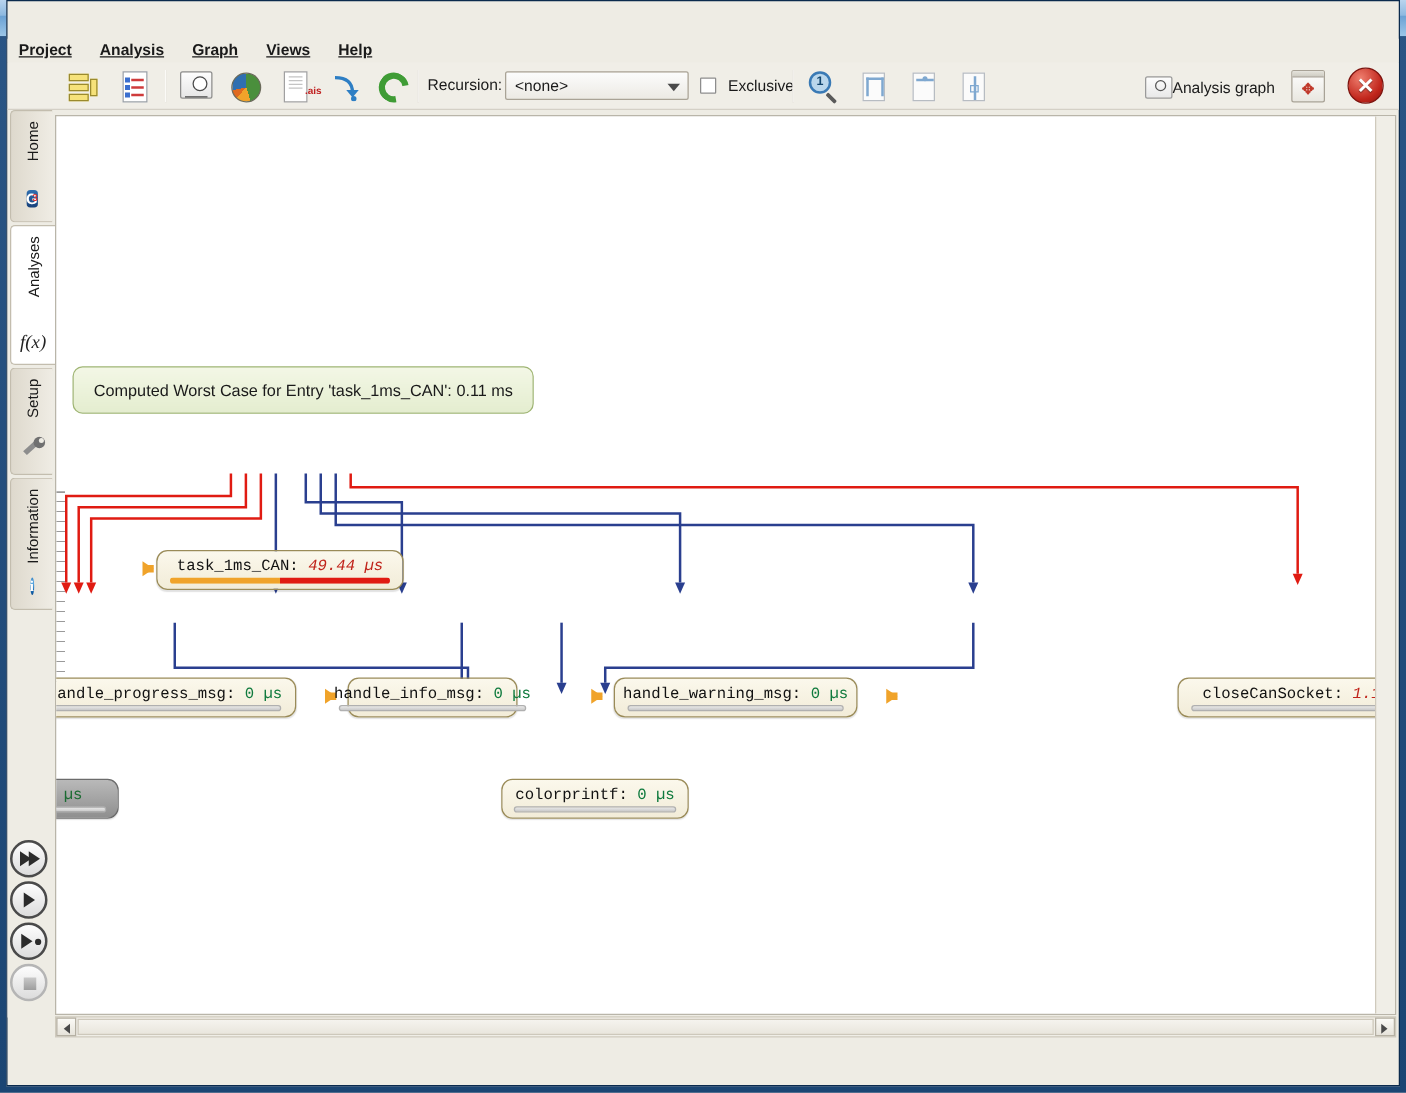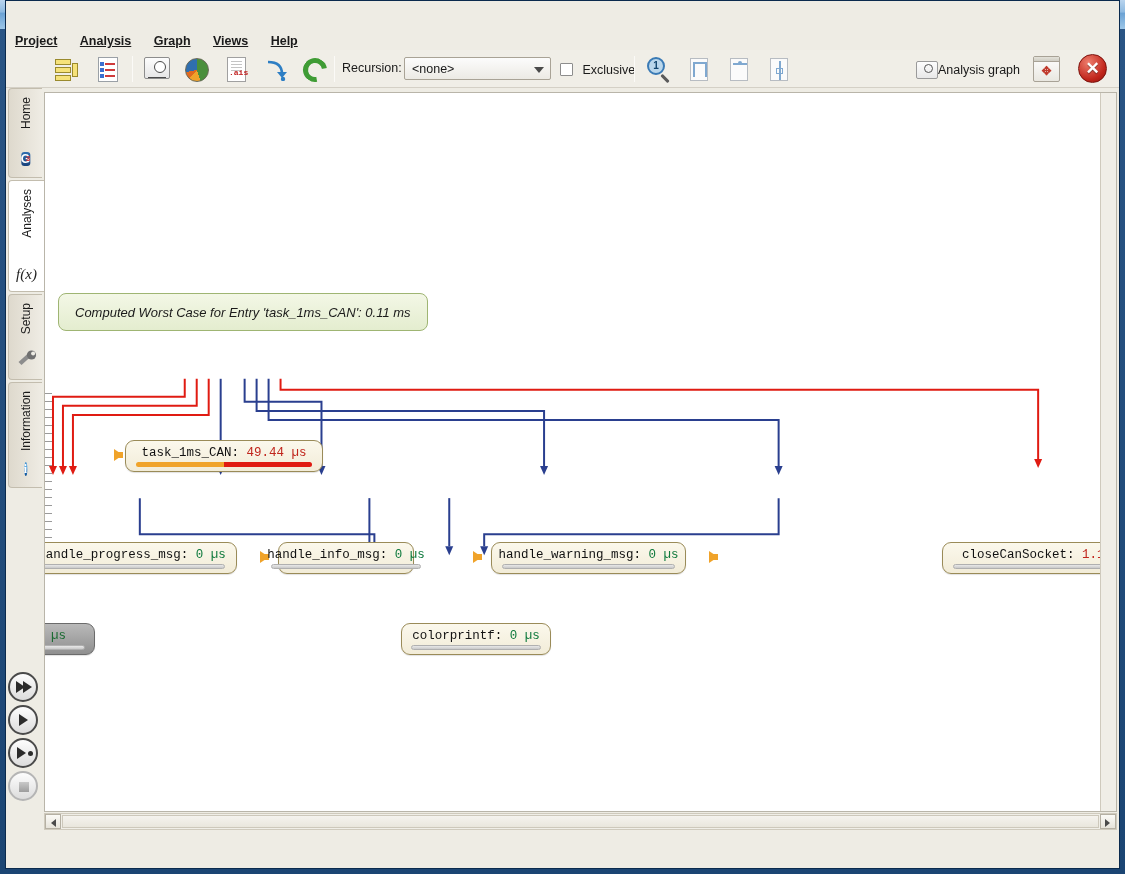--- a/index.html
+++ b/index.html
@@ -99,22 +99,22 @@
   .ic-report b{ position:absolute; display:block; width:4px; height:4px; background:#3b6fcf; left:1px;}
   .ic-stop{ position:absolute; left:3px; top:3px; width:26px; height:22px;
      background:linear-gradient(#fdfdfd,#e6e6e6); border:1px solid #8d8d8d; border-radius:2px;}
   .ic-stop .dial{ position:absolute; left:9px; top:3px; width:12px; height:12px;
      border:1.5px solid #4a4a4a; border-radius:50%; background:#fff;}
   .ic-pie{ position:absolute; left:4px; top:4px; width:24px; height:24px; border-radius:50%;
      background:conic-gradient(#4a8f3c 0 45%, #f0a32a 45% 62%, #e06a1f 62% 72%, #2f6fb0 72% 100%);
      border:1px solid #6a6a5a;}
   .ic-ais{ position:absolute; left:6px; top:3px; width:19px; height:25px; background:#fff;
      border:1px solid #a0a0a0;}
-  .ic-ais span{ position:absolute; left:1px; bottom:4px; font-size:8px; color:#c02020;
-     font-weight:bold; font-family:Liberation Mono, monospace;}
+  .ic-ais span{ position:absolute; left:16px; bottom:4px; font-size:8px; color:#c02020;
+     font-weight:bold; font-family:Liberation Sans, sans-serif;}
   .ic-ais i{ position:absolute; left:3px; right:3px; height:1px; background:#c4c4c4; }
   .ic-refresh{ position:absolute; left:4px; top:4px; width:24px; height:24px; border-radius:50%;
      border:5px solid #3f9c35; border-right-color:transparent; transform:rotate(35deg);}
   .ic-arrow svg{ position:absolute; left:5px; top:5px; }
   .ic-mag{ position:absolute; left:4px; top:3px; width:18px; height:18px; border-radius:50%;
      border:2.5px solid #3a7ab5; background:rgba(150,200,240,.6);
      color:#12456e; font-size:10px; font-weight:bold; text-align:center; line-height:14px;}
   .ic-mag:after{ content:''; position:absolute; right:-7px; bottom:-7px; width:10px; height:3px;
      background:#5a5a5a; transform:rotate(45deg); border-radius:1px;}
   .ic-page{ position:absolute; left:7px; top:4px; width:18px; height:23px; background:#fbfbfb;
@@ -212,39 +212,39 @@
     position:absolute; left:0px; top:300px; width:7px; height:160px;
     background-image:repeating-linear-gradient(to bottom,#9a9a9a 0 1px, transparent 1px 8px);
   }
 
   
   #summary-box {
     position:absolute; left:13px; top:200px; height:38px; padding:12px 16px;
     display:flex; align-items:center;
     background:linear-gradient(to bottom,#f3f7e6,#e4edcf);
     border:1px solid #9fb573; border-radius:8px;
-    font-size:13px; color:#1a1a1a; white-space:nowrap;font-style:italic;
+    font-size:13px; color:#1a1a1a; white-space:nowrap;
   }
 
   
   .gnode{
     position:absolute; height:32px;
     background:linear-gradient(to bottom,#fbf8ec,#f2ecd8);
     border:1px solid #9a8b58; border-radius:9px;
     box-shadow:0 1px 1px rgba(0,0,0,.12);
     display:flex; flex-direction:column; align-items:center; justify-content:center;
     cursor:pointer;
   }
   .gnode .ntext{
     font-family:"Liberation Mono", monospace; font-size:12.5px;
     white-space:nowrap; color:#1a4a1a; line-height:14px;
   }
   .gnode .nname{ color:#111; }
   .gnode .nval-green{ color:#0f7a3d; }
-  .gnode .nval-red{ color:#c0241b; }
+  .gnode .nval-red{ color:#c0241b;font-style:italic; }
   .gnode .nbar{
     position:relative; height:5px; margin-top:2px; border-radius:3px; overflow:hidden;
   }
   .gnode .nbar .fill-o{ position:absolute;left:0;top:0;bottom:0;background:#f0a32a; }
   .gnode .nbar .fill-r{ position:absolute;right:0;top:0;bottom:0;background:#e01b12; }
   .gnode .nbar.gray{ background:linear-gradient(to bottom,#e8e8e8,#c9c9c9); border:1px solid #b0b0b0; }
   .gnode.selected{
     background:linear-gradient(to bottom,#b9b9b9,#8f8f8f);
     border-color:#6b6b6b;
   }

